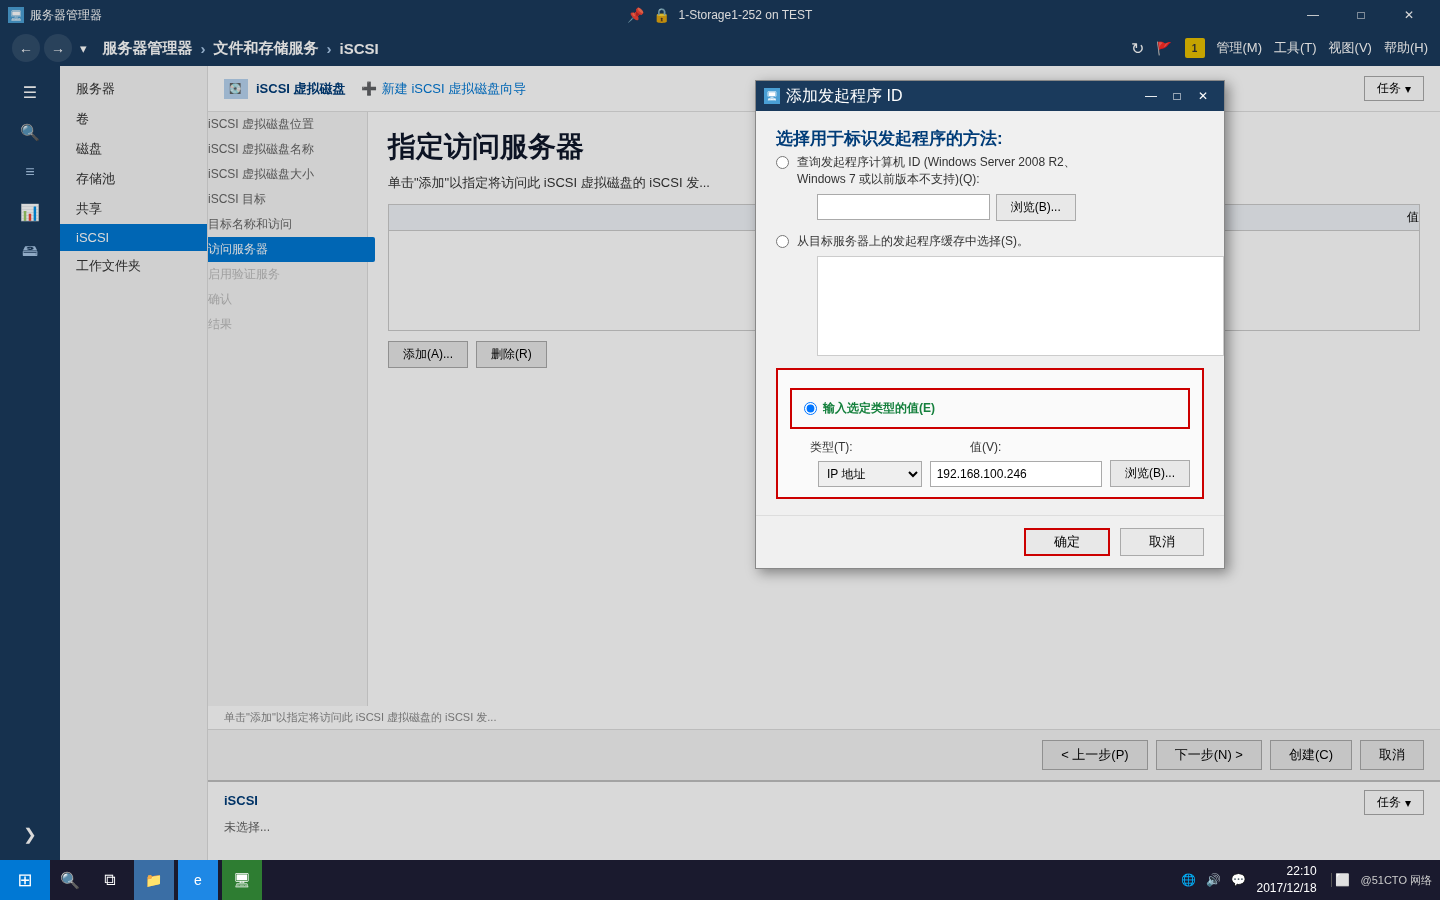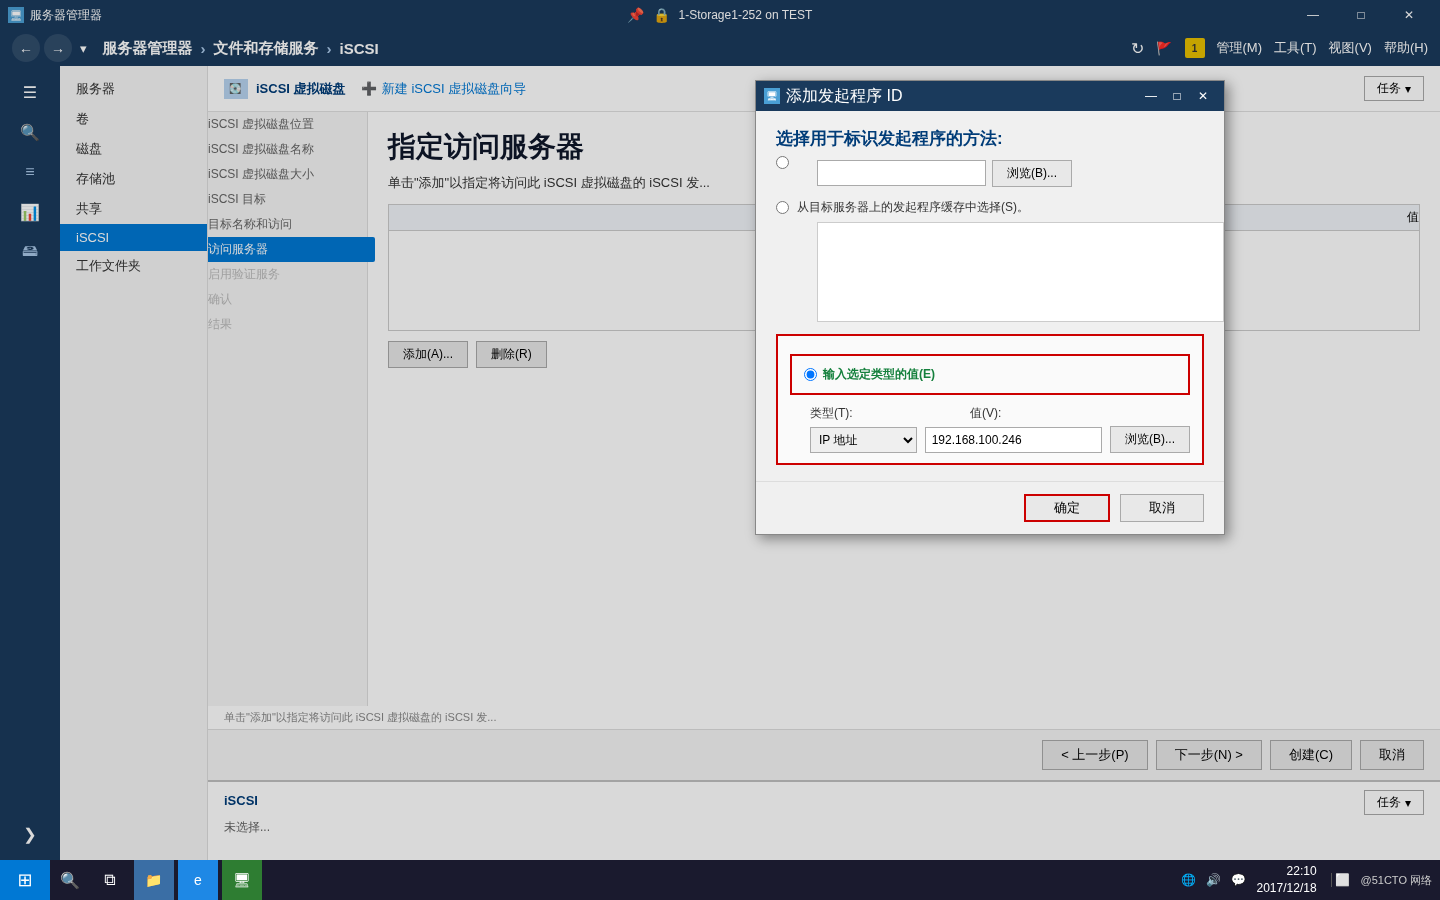--- a/index.html
+++ b/index.html
@@ -494,21 +494,21 @@
     }
     .tv-label {
       font-size: 12px;
       color: #333;
       min-width: 80px;
     }
     .tv-inputs {
       display: flex;
       align-items: center;
       gap: 8px;
-      margin-left: 20px;
+      margin-left: 28px;
       justify-content: flex-end;
     }
     .type-select {
       width: 120px;
       height: 26px;
       border: 1px solid #aaa;
       font-size: 12px;
       padding: 0 4px;
     }
     .value-input {
@@ -760,20 +760,21 @@
       <button class="dialog-ctrl">□</button>
       <button class="dialog-ctrl close">✕</button>
     </div>
 
     <div class="dialog-body">
       <div class="dialog-main-title">选择用于标识发起程序的方法:</div>
 
       <div class="radio-option">
         <input type="radio" name="initiator-method" id="opt1" style="">
         <div>
+          <label for="opt1" class="radio-label">查询发起程序计算机 ID (Windows Server 2008 R2、<br>Windows 7 或以前版本不支持)(Q):</label>
           <div class="input-row" style="display:flex; gap:6px; margin-top:6px;">
             <input type="text" class="text-input-field" style="flex: 1 1 0%;">
             <button class="browse-btn">浏览(B)...</button>
           </div>
         </div>
       </div>
 
       <div class="radio-option">
         <input type="radio" name="initiator-method" id="opt2" style="">
         <div style="flex:1;">

